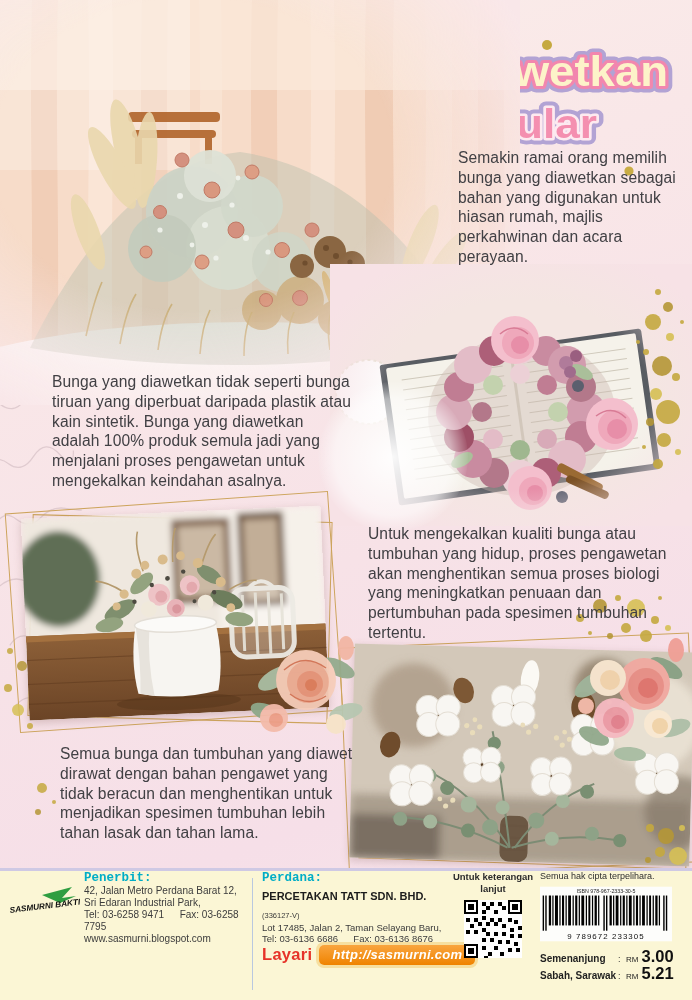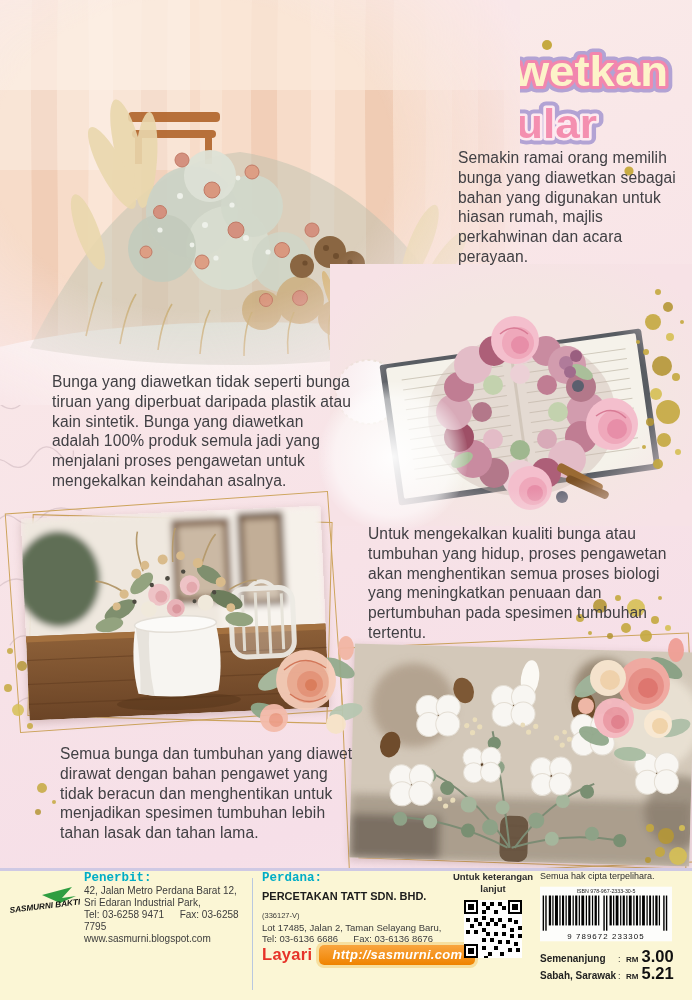--- a/index.html
+++ b/index.html
@@ -54,21 +54,21 @@
     padding:2.5px 13px;letter-spacing:.3px;cursor:pointer;}
   .col3{left:450px;top:7px;width:86px;text-align:center;}
   .qr-caption{font-size:9.5px;font-weight:bold;color:#2b2b2b;line-height:1.25;}
   .qr{width:58px;height:58px;margin:5px auto 0;}
   .col4{left:540px;top:7px;width:150px;}
   .rights{font-size:9px;color:#2e2e2e;white-space:nowrap;}
   .barcode{width:132px;height:60px;margin-top:3px;}
   .price-row{display:flex;align-items:baseline;margin-top:0px;}
   .price-label{font-weight:bold;font-size:10px;color:#1f1f1f;width:78px;}
   .price-sep{font-size:9px;color:#333;width:8px;}
-  .price-cur{font-size:8px;font-weight:bold;color:#1f1f1f;margin-right:3px;}
+  .price-cur{font-size:8px;font-weight:normal;color:#1f1f1f;margin-right:3px;}
   .price-val{font-size:16.5px;font-weight:bold;color:#101010;line-height:1;}
 </style>
 </head>
 <body>
 
 <div class="page">
 
   <svg class="abs script-svg" viewBox="0 0 96 360">
     <g stroke="#cdb7bd" stroke-width="1.3" fill="none">
       <path d="M4,24 q12,-14 24,-2 t24,0 t24,-4 t16,2"></path>

